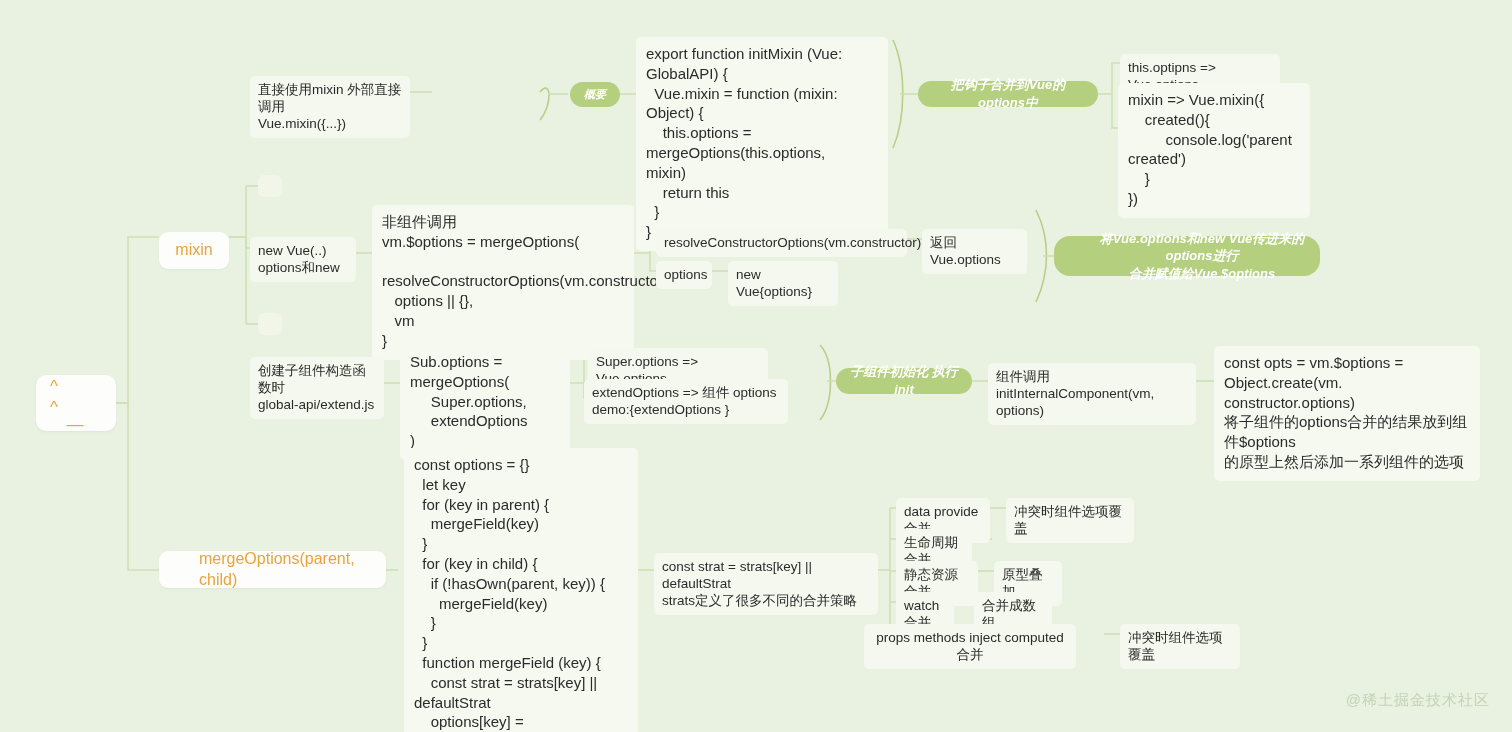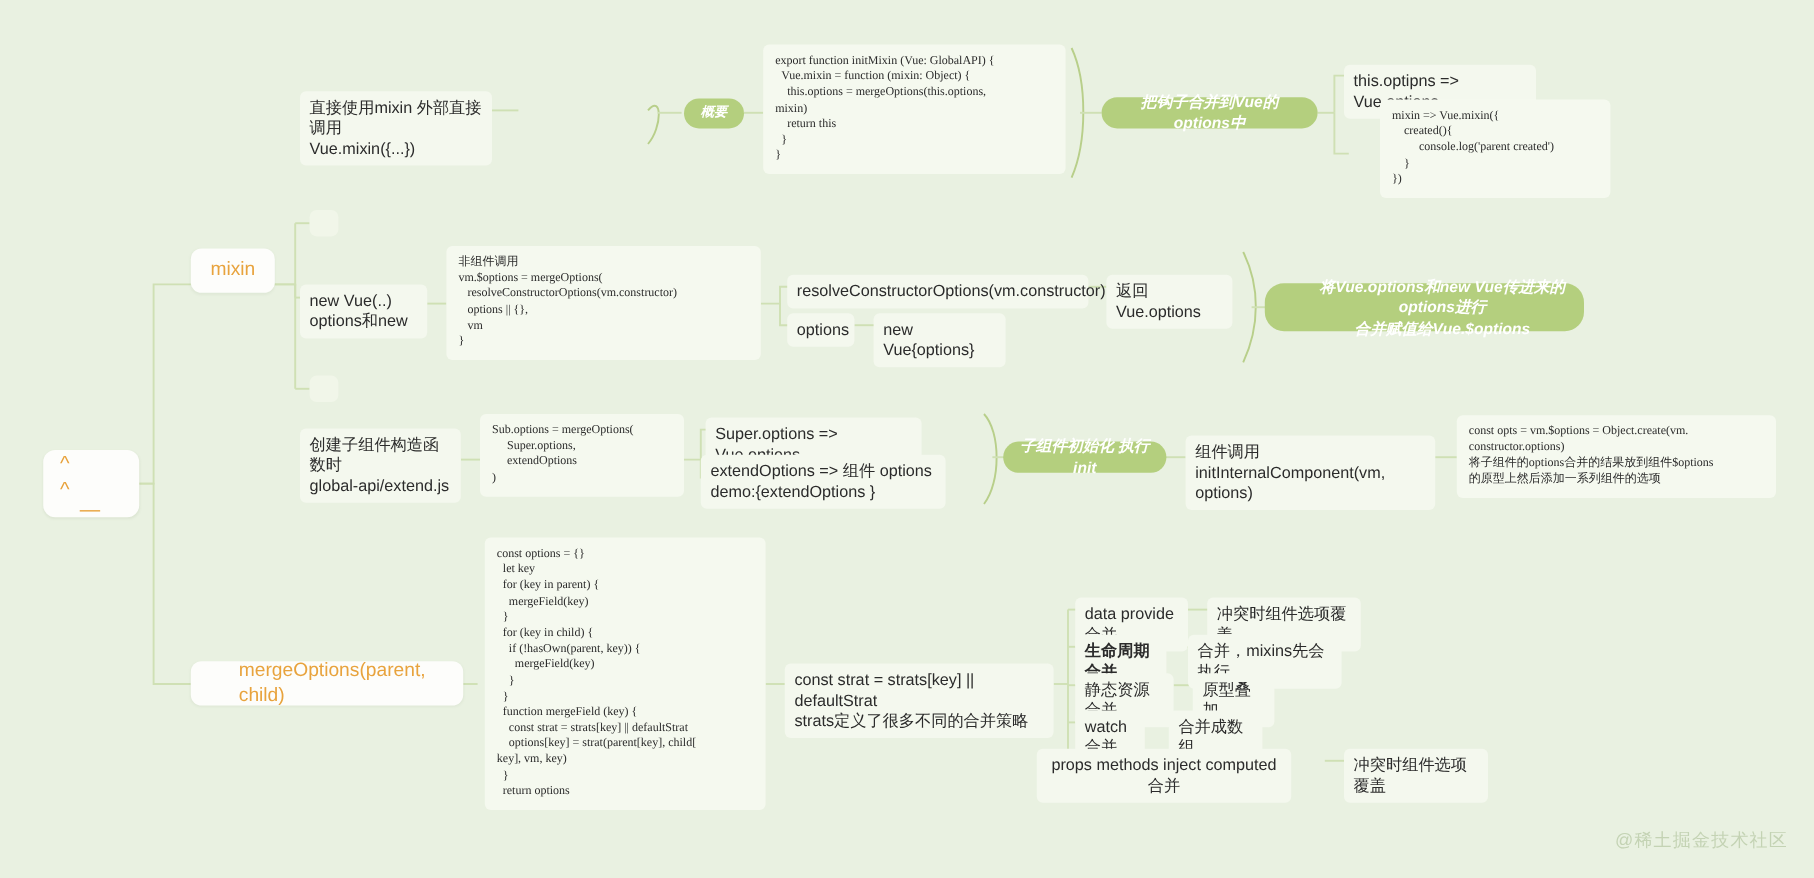--- a/index.html
+++ b/index.html
@@ -96,23 +96,22 @@
   .summary.small {
     font-size: 11px;
     border-radius: 14px;
   }
 
   
   .code {
     background: #f5f9ef;
     border-radius: 5px;
     padding: 7px 10px 9px 10px;
-    font-size: 10px;
+    font-size: 15px;
     line-height: 1.32;
-    font-family: Liberation Serif, serif;
   }
 
   .xmind-badge {
     position: absolute;
     right: 18px;
     top: 4px;
     width: 114px;
     height: 70px;
     background: #ef5362;
     border-radius: 4px;
@@ -226,21 +225,21 @@
     </g>
   </svg>
 
   <div class="node root" style="left:36px; top:375px; width:80px; height:56px;">
     <div class="face-row">
       <span class="face-eyes">^  ^</span>
       <span class="face-mouth">—</span>
     </div>
   </div>
 
-  <div class="node branch" style="left:159px; top:207px; width:70px; height:37px;">mixin</div>
+  <div class="node branch" style="left:159px; top:232px; width:70px; height:37px;">mixin</div>
 
   <div class="node branch" style="left:159px; top:551px; width:227px; height:37px;padding-left:40px;">mergeOptions(parent, child)</div>
 
   <div class="node blank" style="left:258px; top:175px; width:24px; height:22px;"></div>
   <div class="node blank" style="left:258px; top:313px; width:24px; height:22px;"></div>
 
   <div class="node topic" style="left:250px; top:76px; width:160px;">直接使用mixin 外部直接调用
 Vue.mixin({...})</div>
 
 
@@ -251,21 +250,21 @@
     this.options = mergeOptions(this.options,
 mixin)
     return this
   }
 }</div>
 
   <div class="node summary" style="left:918px; top:81px; width:180px; height:26px;">把钩子合并到Vue的options中</div>
 
   <div class="node topic" style="left:1120px; top:54px; width:160px;">this.optipns =&gt; Vue.options</div>
 
-  <div class="node code" style="left:1118px; top:83px; width:192px;margin-left:32px;">mixin =&gt; Vue.mixin({
+  <div class="node code" style="left:1118px; top:83px; width:192px;">mixin =&gt; Vue.mixin({
     created(){
          console.log('parent created')
     }
 })</div>
 
   <div class="node topic" style="left:250px; top:237px; width:106px;">new Vue(..)
 options和new</div>
 
   <div class="node code" style="left:372px; top:205px; width:262px;">非组件调用
 vm.$options = mergeOptions(
@@ -324,22 +323,21 @@
 key], vm, key)
   }
   return options</div>
 
   <div class="node topic" style="left:654px; top:553px; width:224px;">const strat = strats[key] || defaultStrat
 strats定义了很多不同的合并策略</div>
 
   <div class="node topic" style="left:896px; top:498px; width:94px;">data provide合并</div>
   <div class="node topic" style="left:1006px; top:498px; width:128px;">冲突时组件选项覆盖</div>
 
-  <div class="node topic" style="left:896px; top:529px; width:76px;font-weight:bold;">生命周期合并</div>
-  <div class="node topic" style="left:990px; top:529px; width:128px;">合并，mixins先会执行</div>
+  <div class="node topic" style="left:896px; top:529px; width:76px;">生命周期合并</div>
 
   <div class="node topic" style="left:896px; top:561px; width:82px;">静态资源合并</div>
   <div class="node topic" style="left:994px; top:561px; width:68px;">原型叠加</div>
 
   <div class="node topic" style="left:896px; top:592px; width:58px;">watch合并</div>
   <div class="node topic" style="left:974px; top:592px; width:78px;">合并成数组</div>
 
   <div class="node topic" style="left:864px; top:624px; width:212px;text-align:center;">props methods inject computed 合并</div>
   <div class="node topic" style="left:1120px; top:624px; width:120px;">冲突时组件选项覆盖</div>
 

